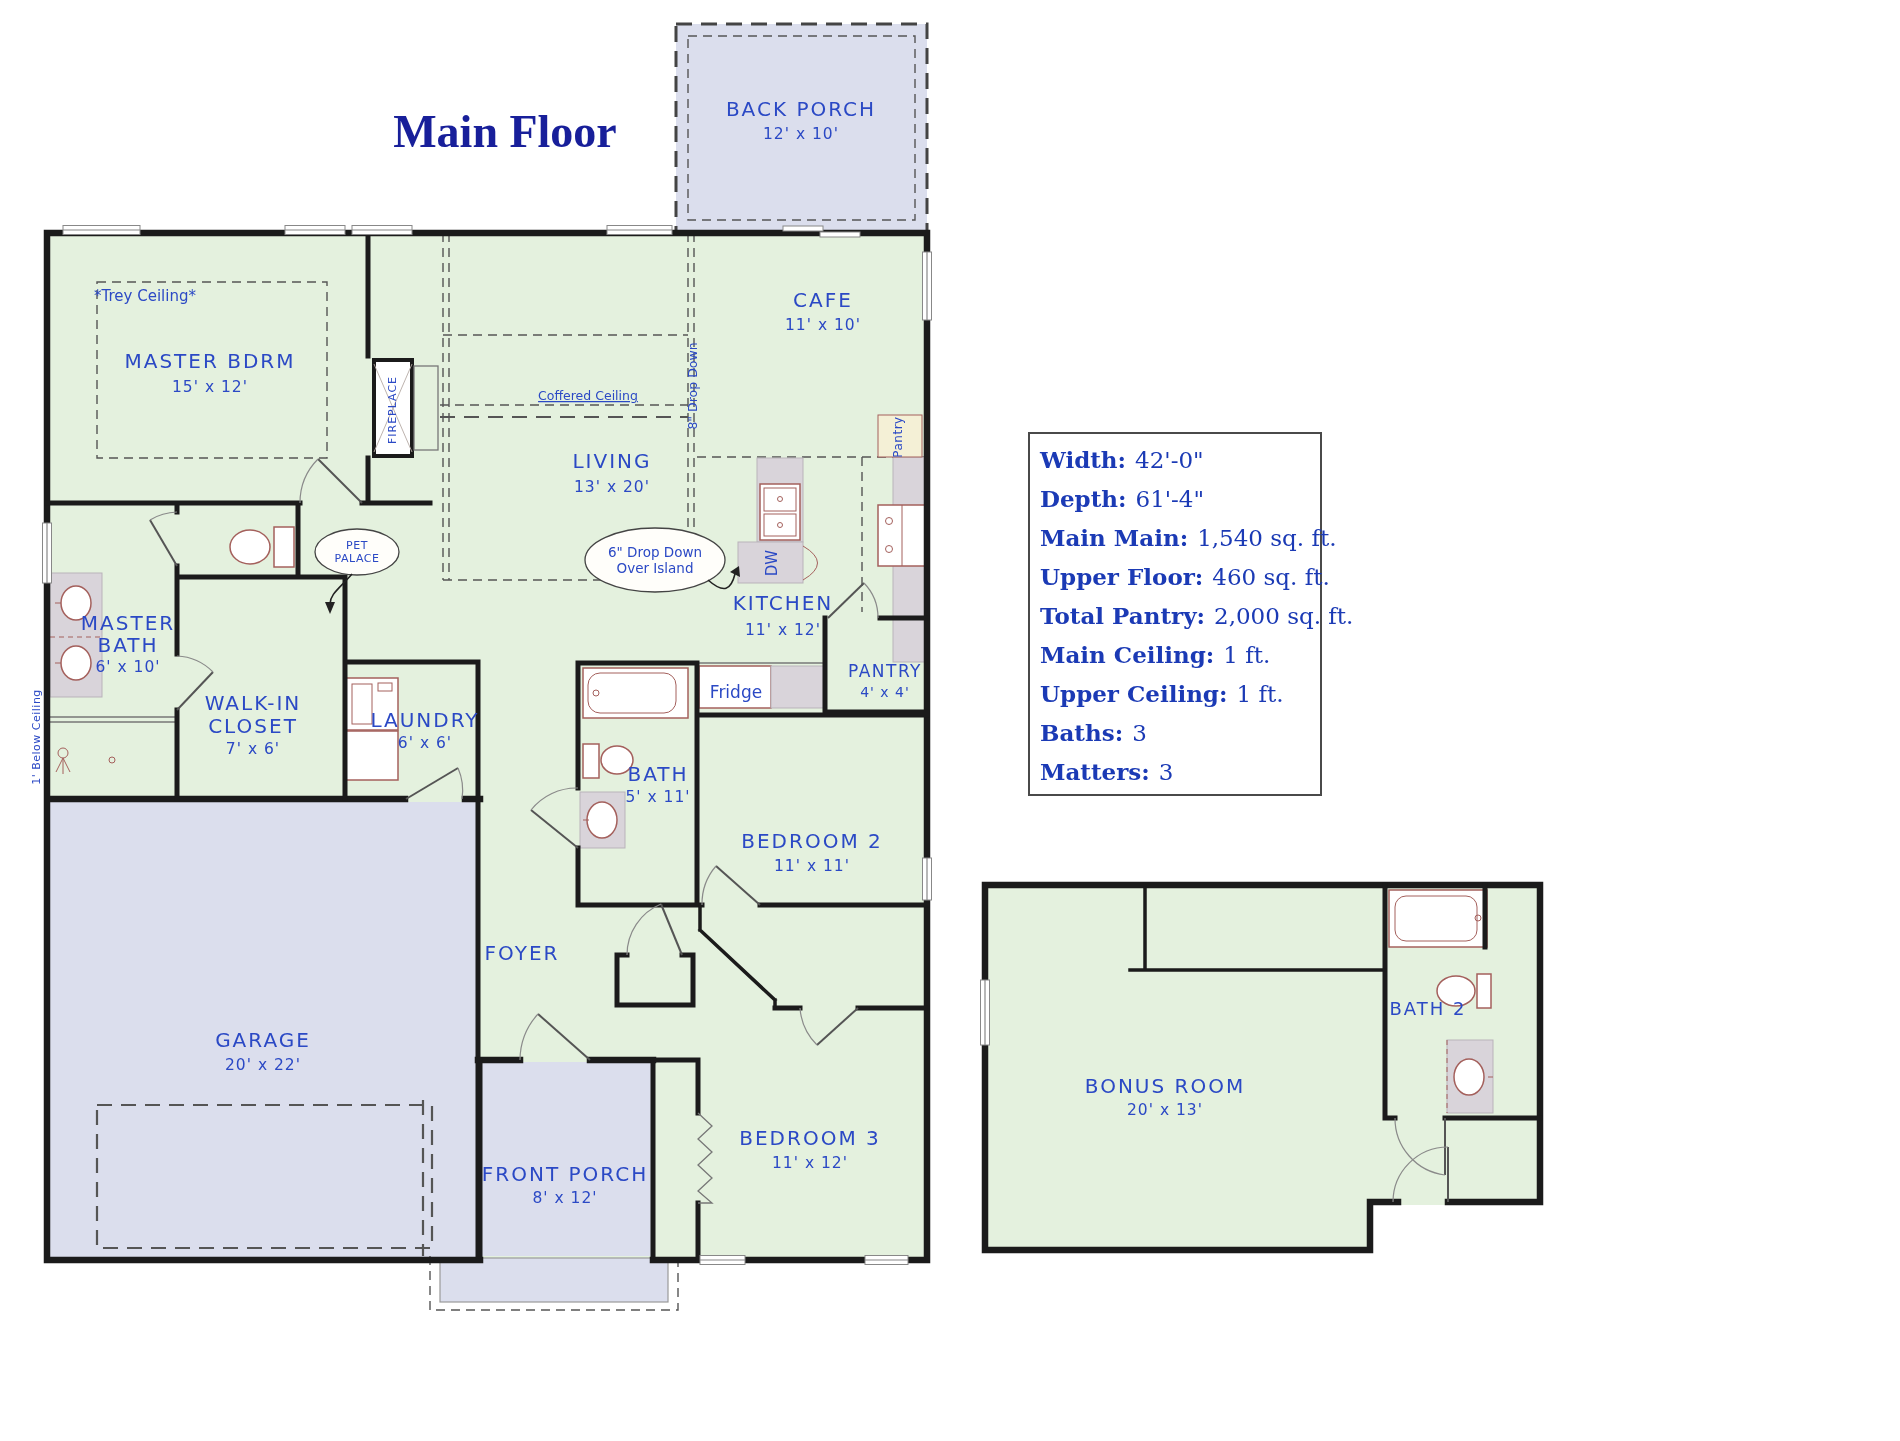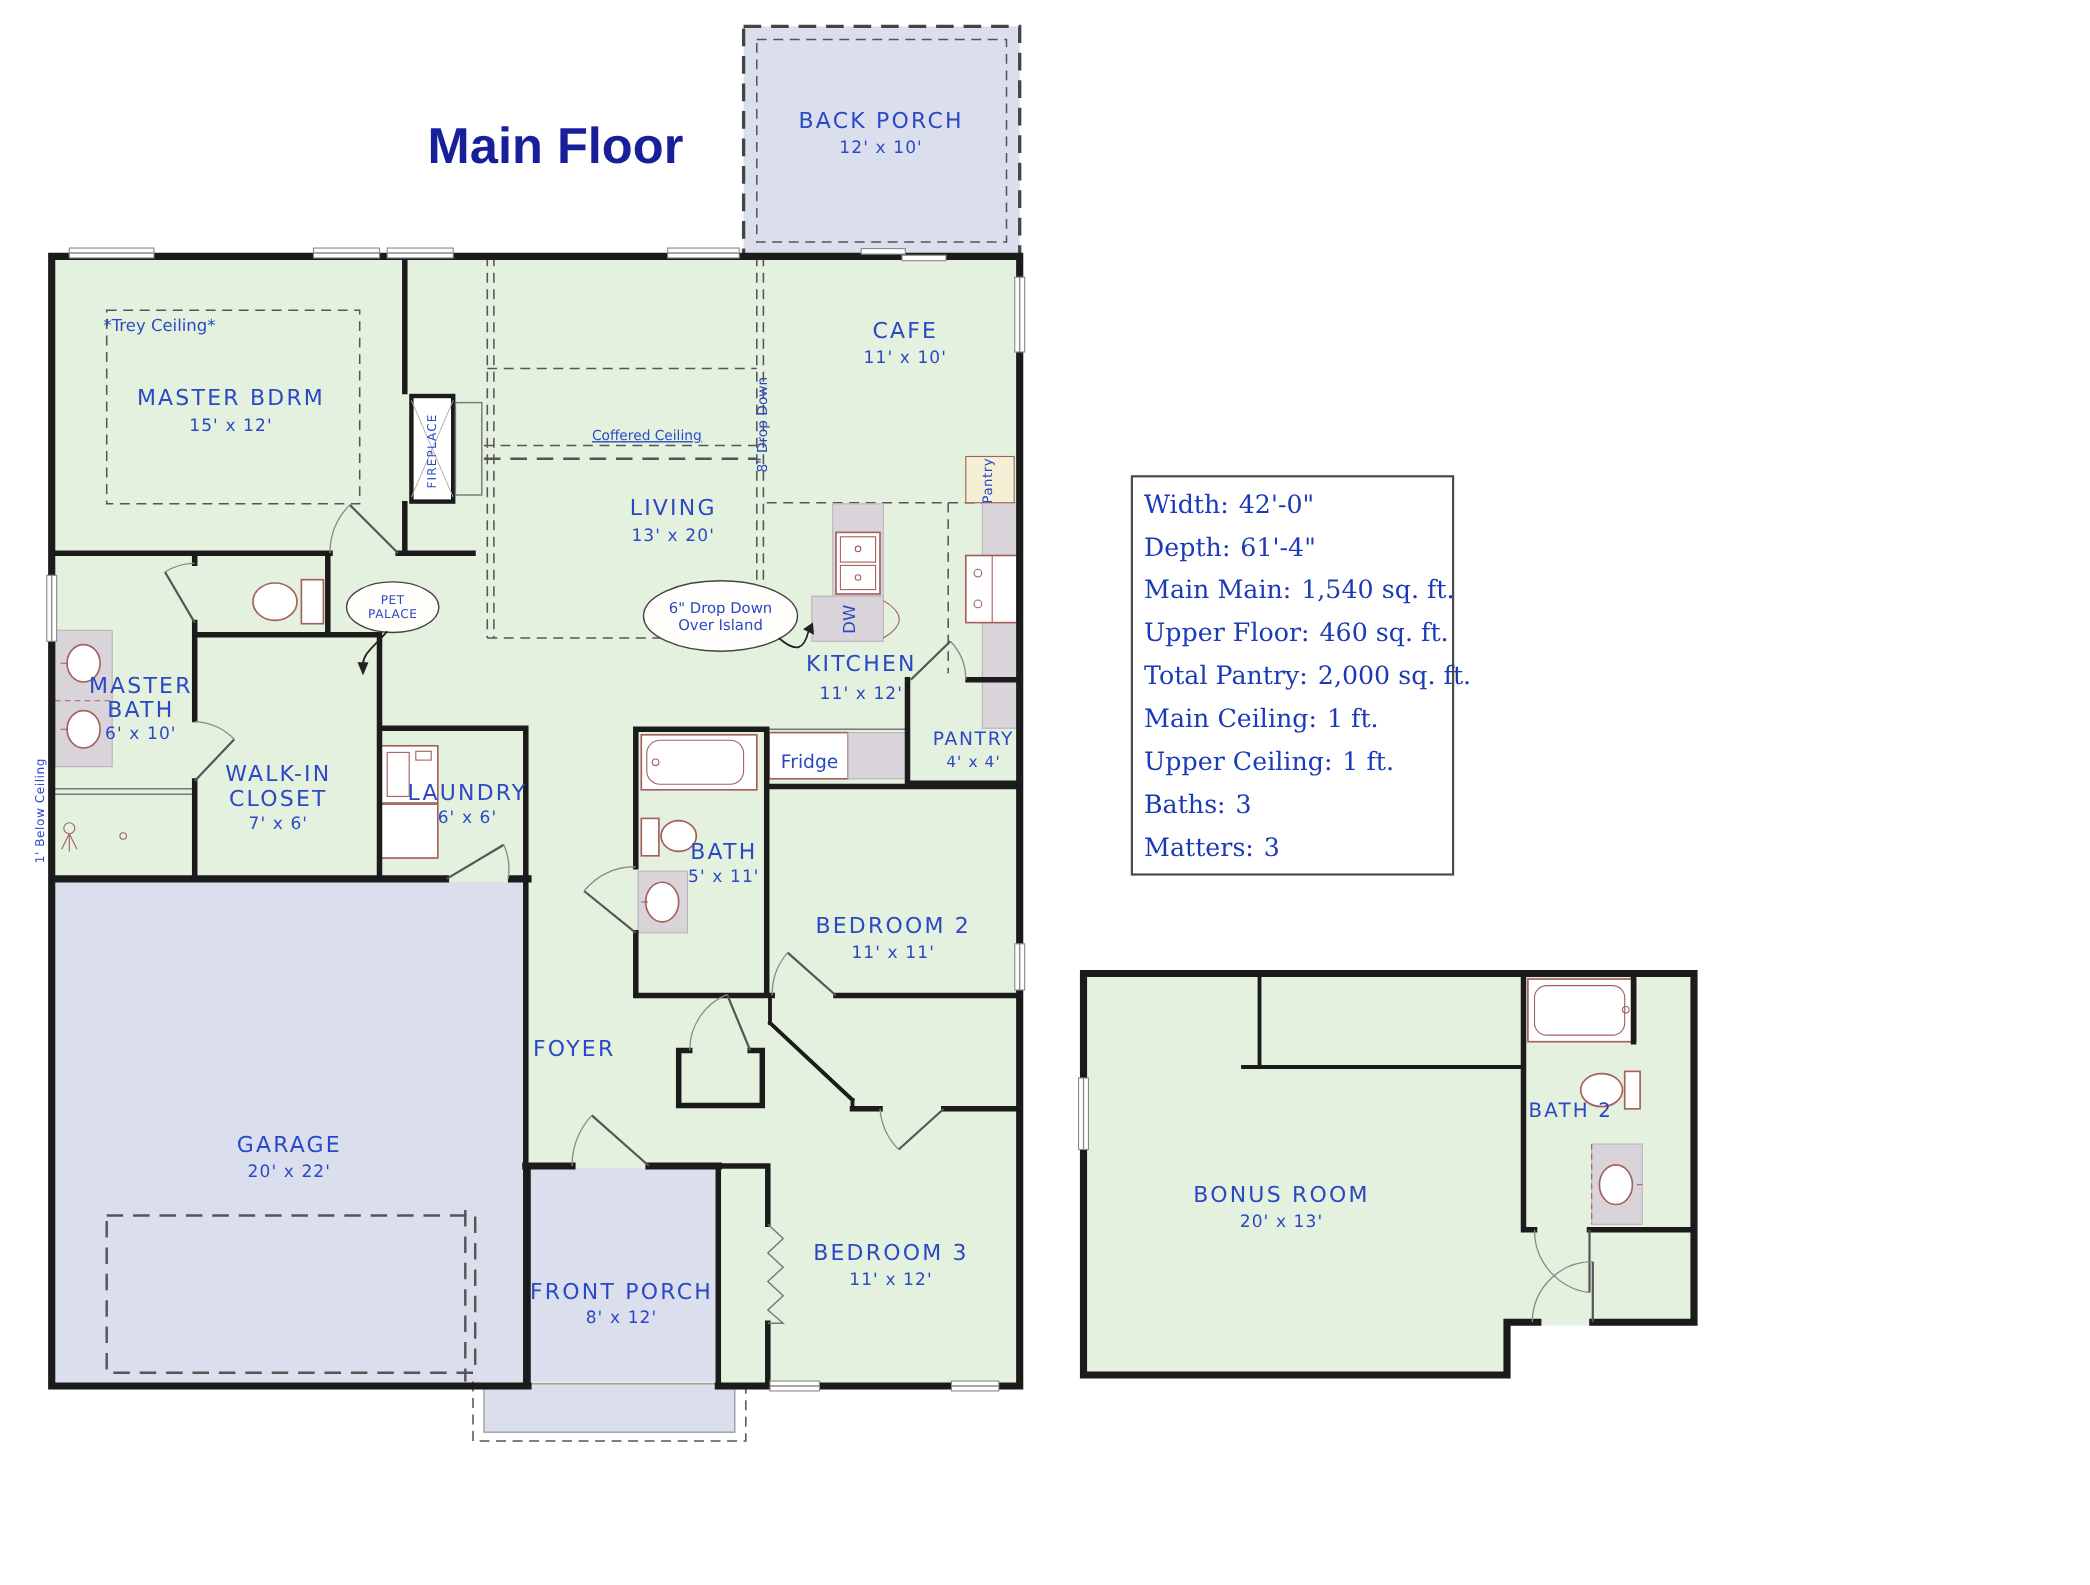--- a/index.html
+++ b/index.html
@@ -1,25 +1,25 @@
 <!DOCTYPE html>
 <html><head>
 <meta charset="utf-8">
 <style>
   html,body{margin:0;padding:0;background:#fff;}
   #stage{position:relative;width:1900px;height:1441px;background:#ffffff;overflow:hidden;
          font-family:"DejaVu Sans",sans-serif;}
   #plan-svg{position:absolute;left:0;top:0;}
-  .title{position:absolute;width:420px;text-align:center;font-family:Liberation Sans, sans-serif;
+  .title{position:absolute;width:420px;text-align:center;font-family:Liberation Serif, serif;
          font-weight:bold;font-size:46px;color:#181f9a;}
   #specs-box{position:absolute;left:1028px;top:432px;width:294px;height:364px;
              border:2px solid #4a4a4a;background:#fff;box-sizing:border-box;
              padding:6px 10px;font-family:"DejaVu Serif",serif;color:#1b3ab5;}
   .spec-row{height:39px;line-height:39px;font-size:23px;white-space:nowrap;}
-  .spec-label{font-weight:normal;margin-right:9px;}
+  .spec-label{font-weight:bold;margin-right:9px;}
   #copyright{position:absolute;left:5px;top:1419px;font-size:17px;color:#2134c2;letter-spacing:0.2px;}
   
   .w6{stroke:#1b1b1b;stroke-width:6.5;fill:none;stroke-linecap:square}
   .w5{stroke:#1b1b1b;stroke-width:5;fill:none;stroke-linecap:square}
   .w4{stroke:#1b1b1b;stroke-width:3.5;fill:none;stroke-linecap:square}
   .door{stroke:#8a8a8a;stroke-width:1.2;fill:none}
   .panel{stroke:#555;stroke-width:2;fill:none}
   .dash1{stroke:#555;stroke-width:1.4;fill:none;stroke-dasharray:9 6}
   .dash2{stroke:#555;stroke-width:2.2;fill:none;stroke-dasharray:15 9}
   .dashp{stroke:#444;stroke-width:3;fill:none;stroke-dasharray:16 9}

